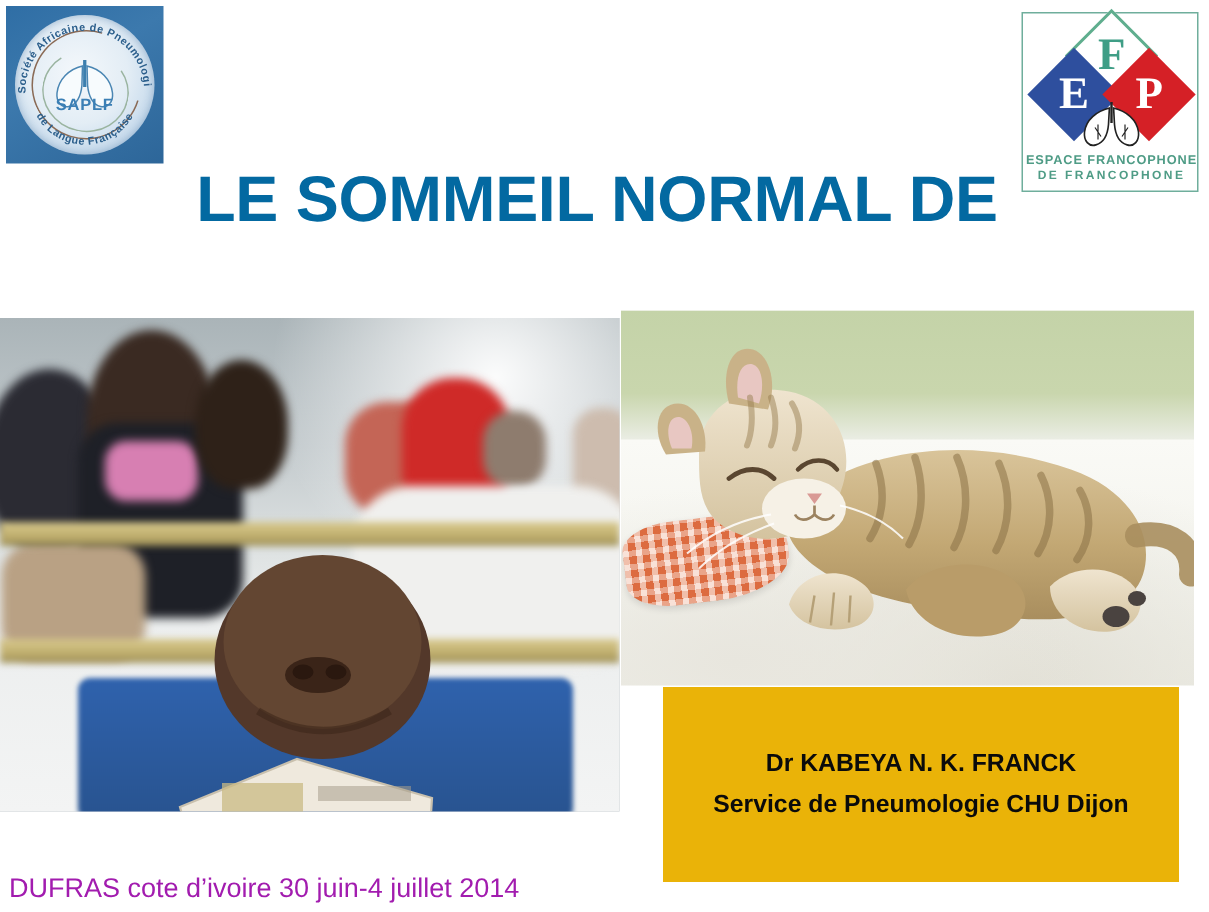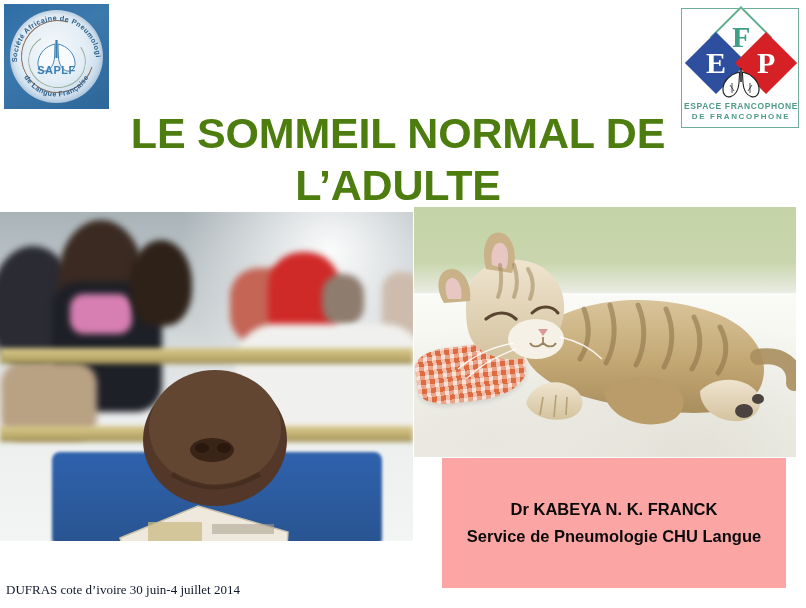--- a/index.html
+++ b/index.html
@@ -148,21 +148,21 @@
   #slide-title {
     position: absolute;
     left: 113px;
     top: 78px;
     width: 570px;
     text-align: center;
     font-family: "Liberation Sans", sans-serif;
     font-weight: bold;
     font-size: 43px;
     line-height: 52px;
-    color: #4d7c0f;
+    color: #0369a1;
     letter-spacing: -0.2px;
   }
   #slide-title .line2 { display: block; }
 
   
   #photo-man {
     position: absolute;
     left: 0px;
     top: 212px;
     width: 413px;
@@ -238,44 +238,44 @@
   }
   #photo-cat svg.catart { position: absolute; left: 0; top: 0; }
 
   
   #credit-box {
     position: absolute;
     left: 442px;
     top: 458px;
     width: 344px;
     height: 130px;
-    background: #fca5a5;
+    background: #eab308;
     display: flex;
     flex-direction: column;
     align-items: center;
     justify-content: center;
     gap: 2px;
   }
   #credit-box div {
     font-family: "Liberation Sans", sans-serif;
     font-weight: bold;
     font-size: 16.5px;
     color: #0b0b0b;
     line-height: 25px;
     white-space: nowrap;
   }
 
   
   #footer-note {
     position: absolute;
     left: 6px;
     top: 582px;
-    font-family: Liberation Serif, serif;
-    font-size: 13px;
-    color: #0f172a;
+    font-family: Liberation Sans, sans-serif;
+    font-size: 18px;
+    color: #a21caf;
   }
 </style>
 </head>
 <body>
 
 <div id="saplf-logo">
   <div class="disc"></div>
   <div class="swirl"></div>
   <div class="swirl2"></div>
 
@@ -322,21 +322,20 @@
   </svg>
 
   <div class="efp-text">
     <span class="l1">ESPACE FRANCOPHONE</span>
     <span class="l2">DE FRANCOPHONE</span>
   </div>
 </div>
 
 <h1 id="slide-title">
   <span class="line1">LE SOMMEIL NORMAL DE</span>
-  <span class="line2">L’ADULTE</span>
 </h1>
 
 <div id="photo-man">
   <div class="bg"></div>
 
   <div class="blurfig" style="left:-10px;top:34px;width:86px;height:120px;background:#2b2b33;"></div>
   <div class="blurfig" style="left:58px;top:8px;width:86px;height:118px;background:#3a2a22;"></div>
   <div class="blurfig" style="left:52px;top:70px;width:110px;height:130px;background:#1e2027;border-radius:26px;"></div>
   <div class="blurfig" style="left:70px;top:82px;width:62px;height:40px;background:#d77fb2;border-radius:14px;"></div>
   <div class="blurfig" style="left:130px;top:28px;width:62px;height:86px;background:#2e2118;"></div>
@@ -444,16 +443,16 @@
     <g stroke="#ffffff" stroke-width="1.4" opacity=".85" fill="none">
       <path d="M100 136 C76 140, 58 150, 44 162"></path>
       <path d="M102 142 C80 150, 64 160, 52 172"></path>
       <path d="M146 130 C164 134, 178 142, 188 152"></path>
     </g>
   </svg>
 </div>
 
 <div id="credit-box">
   <div>Dr  KABEYA N. K. FRANCK</div>
-  <div>Service de Pneumologie CHU  Langue</div>
+  <div>Service de Pneumologie CHU  Dijon</div>
 </div>
 
 <div id="footer-note">DUFRAS cote d’ivoire 30 juin-4 juillet 2014</div>
 
 </body></html>

